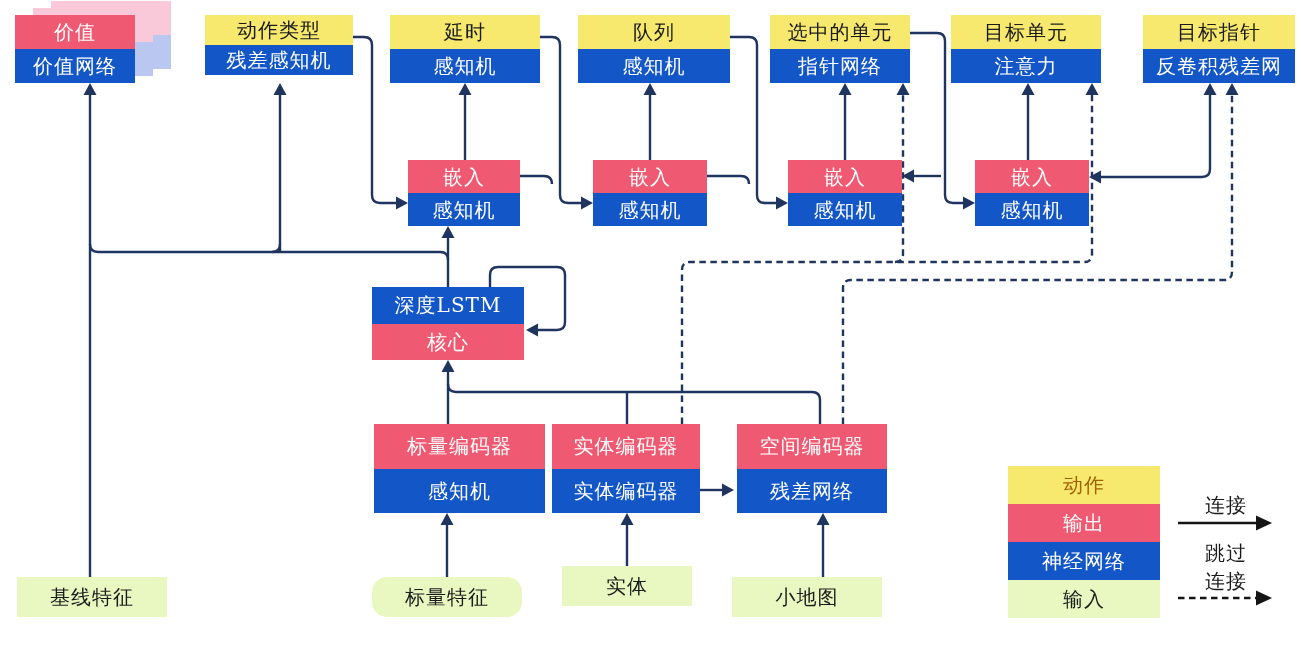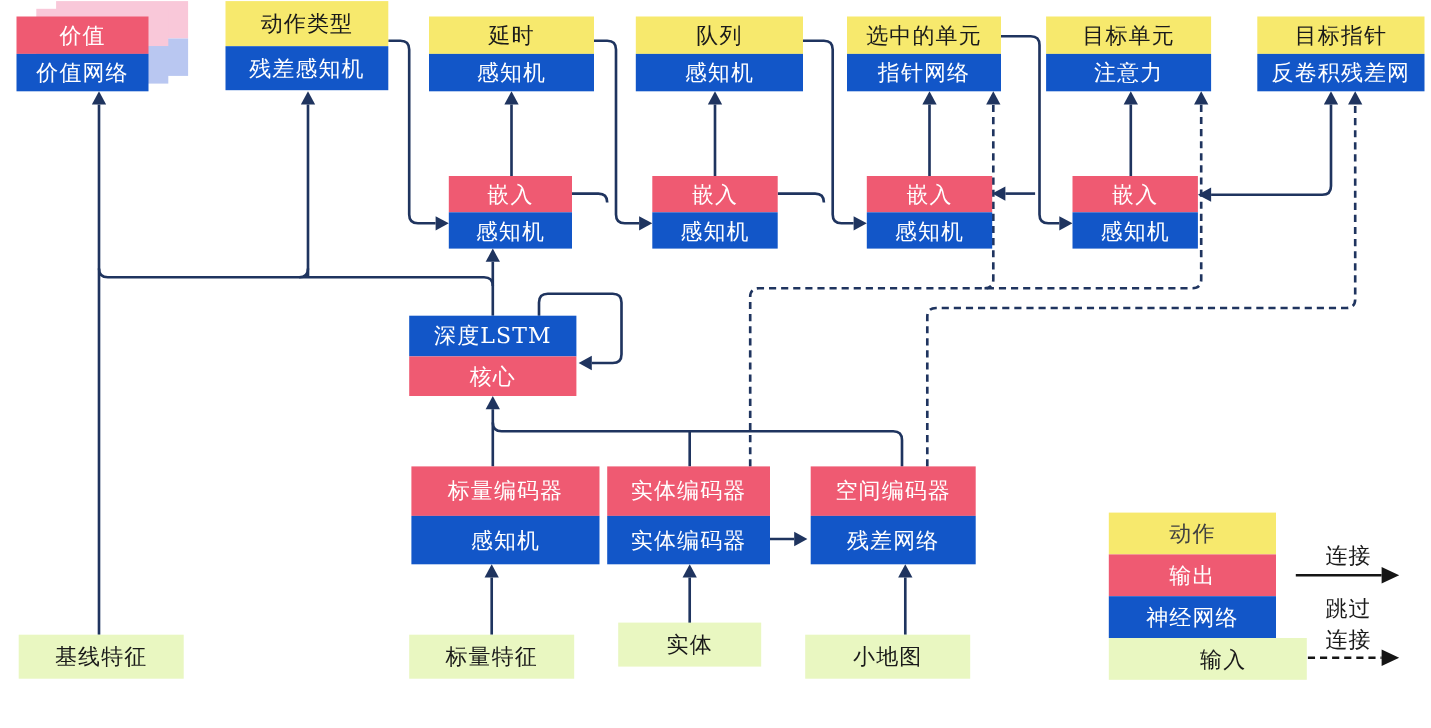--- a/index.html
+++ b/index.html
@@ -86,21 +86,21 @@
       <div class="half" style="background: rgb(185, 199, 241);"></div>
     </div>
     <div class="shadow-card" style="left: 33px; top: 8px; width: 120px; height: 68px;">
       <div class="half" style="background: rgb(249, 200, 217);"></div>
       <div class="half" style="background: rgb(185, 199, 241);"></div>
     </div>
     <div class="node" style="left: 15px; top: 15px; width: 120px; height: 68px;">
       <div class="half" style="background: rgb(239, 90, 114); color: rgb(255, 255, 255);">价值</div>
       <div class="half" style="background: rgb(18, 86, 200); color: rgb(255, 255, 255);">价值网络</div>
     </div>
-    <div class="node" style="left: 205px; top: 1px; width: 148px; height: 81px;">
+    <div class="node" style="left: 205px; top: 15px; width: 148px; height: 60px;">
       <div class="half" style="background: rgb(247, 233, 109); color: rgb(26, 26, 26);">动作类型</div>
       <div class="half" style="background: rgb(18, 86, 200); color: rgb(255, 255, 255);">残差感知机</div>
     </div>
     <div class="node" style="left: 390px; top: 15px; width: 150px; height: 68px;">
       <div class="half" style="background: rgb(247, 233, 109); color: rgb(26, 26, 26);">延时</div>
       <div class="half" style="background: rgb(18, 86, 200); color: rgb(255, 255, 255);">感知机</div>
     </div>
     <div class="node" style="left: 578px; top: 15px; width: 152px; height: 68px;">
       <div class="half" style="background: rgb(247, 233, 109); color: rgb(26, 26, 26);">队列</div>
       <div class="half" style="background: rgb(18, 86, 200); color: rgb(255, 255, 255);">感知机</div>
@@ -143,23 +143,23 @@
     </div>
     <div class="node" style="left: 552px; top: 424px; width: 148px; height: 89px;">
       <div class="half" style="background: rgb(239, 90, 114); color: rgb(255, 255, 255);">实体编码器</div>
       <div class="half" style="background: rgb(18, 86, 200); color: rgb(255, 255, 255);">实体编码器</div>
     </div>
     <div class="node" style="left: 737px; top: 424px; width: 150px; height: 89px;">
       <div class="half" style="background: rgb(239, 90, 114); color: rgb(255, 255, 255);">空间编码器</div>
       <div class="half" style="background: rgb(18, 86, 200); color: rgb(255, 255, 255);">残差网络</div>
     </div>
     <div class="green-node" style="left: 17px; top: 577px; width: 150px; height: 40px; background: rgb(233, 247, 193); color: rgb(26, 26, 26);">基线特征</div>
-    <div class="green-node" style="left: 372px; top: 577px; width: 150px; height: 40px; background: rgb(233, 247, 193); color: rgb(26, 26, 26);">标量特征</div>
+    <div class="green-node" style="left: 372px; top: 577px; width: 150px; height: 40px; background: rgb(233, 247, 193); color: rgb(26, 26, 26); border-radius: 15px;">标量特征</div>
     <div class="green-node" style="left: 562px; top: 566px; width: 130px; height: 40px; background: rgb(233, 247, 193); color: rgb(26, 26, 26);">实体</div>
     <div class="green-node" style="left: 732px; top: 577px; width: 150px; height: 40px; background: rgb(233, 247, 193); color: rgb(26, 26, 26);">小地图</div>
-    <div class="legend-swatch" style="left: 1008px; top: 466px; width: 152px; height: 38px; background: rgb(247, 233, 109); color: #404040;">动作</div>
+    <div class="legend-swatch" style="left: 1008px; top: 466px; width: 152px; height: 38px; background: rgb(247, 233, 109); color: #a16207;">动作</div>
     <div class="legend-swatch" style="left: 1008px; top: 504px; width: 152px; height: 38px; background: rgb(239, 90, 114); color: rgb(255, 255, 255);">输出</div>
     <div class="legend-swatch" style="left: 1008px; top: 542px; width: 152px; height: 38px; background: rgb(18, 86, 200); color: rgb(255, 255, 255);">神经网络</div>
-    <div class="legend-swatch" style="left: 1008px; top: 580px; width: 152px; height: 38px; background: rgb(233, 247, 193); color: rgb(26, 26, 26); padding-left: 28px;">输入</div>
+    <div class="legend-swatch" style="left: 1008px; top: 580px; width: 152px; height: 38px; background: rgb(233, 247, 193); color: rgb(26, 26, 26);">输入</div>
     <div class="legend-label" style="left: 1178px; top: 492px; width: 96px;">连接</div>
     <div class="legend-label" style="left: 1178px; top: 540px; width: 96px;">跳过</div>
     <div class="legend-label" style="left: 1178px; top: 568px; width: 96px;">连接</div>
   </div>
 
 </body></html>

